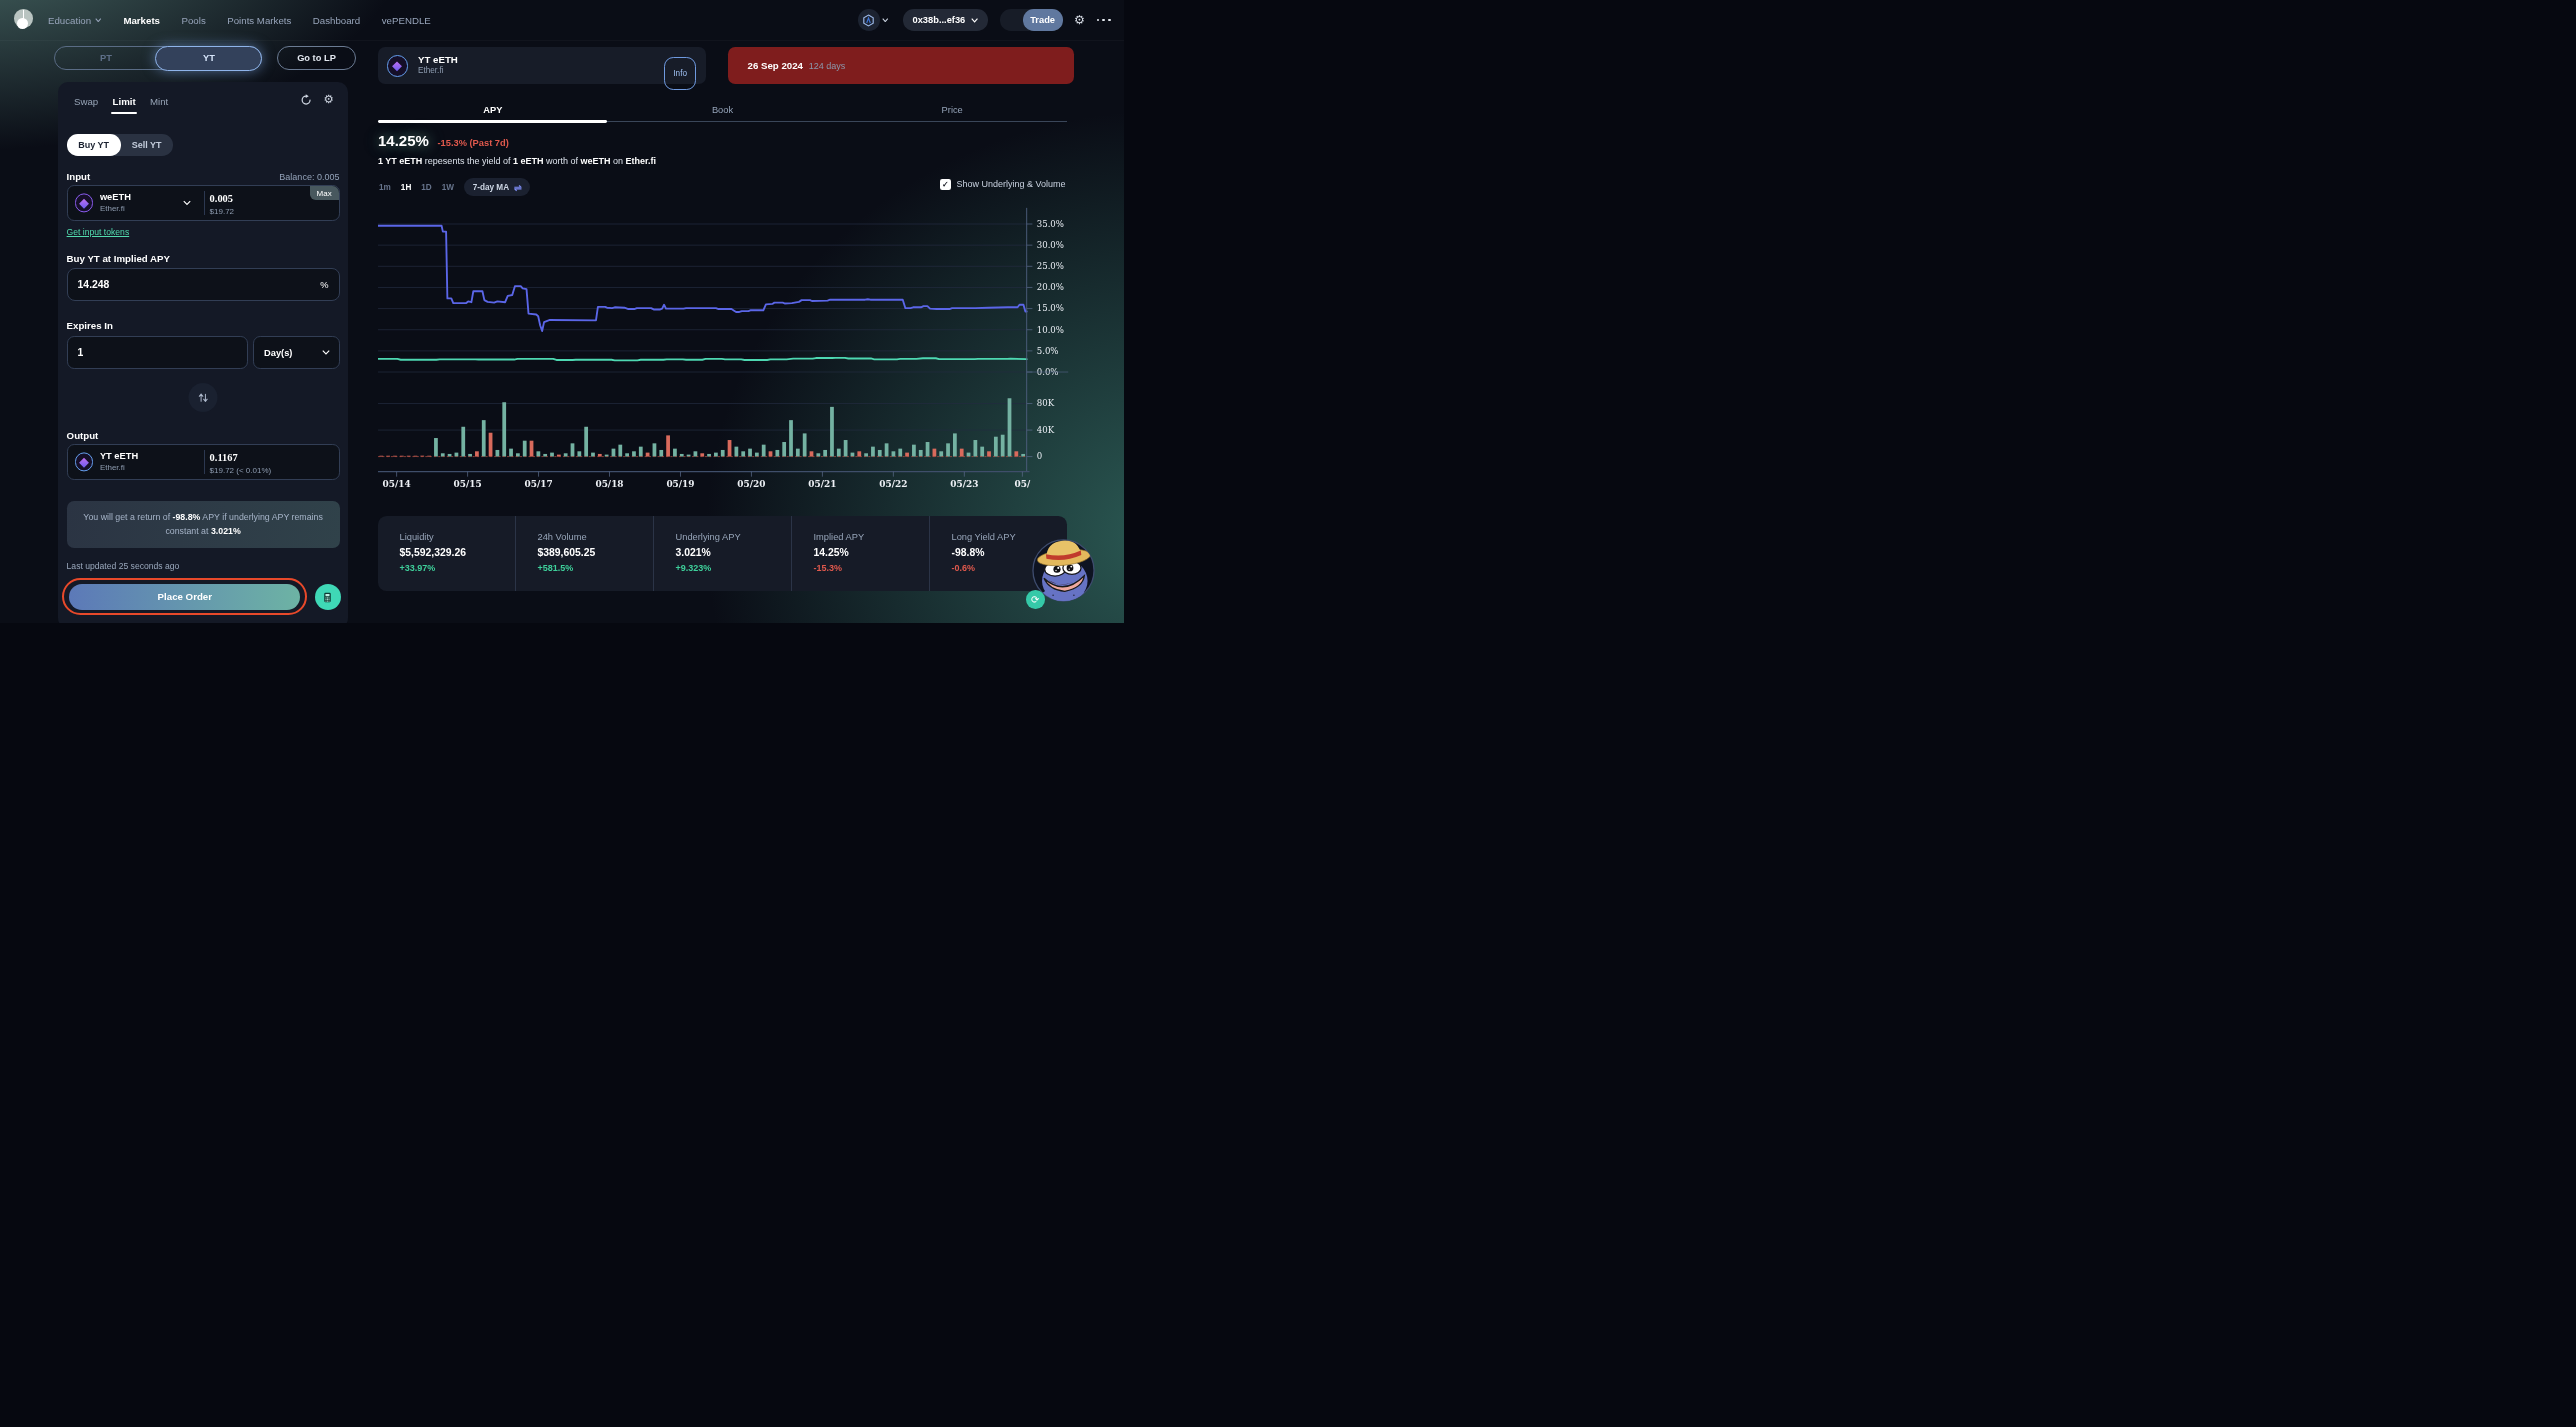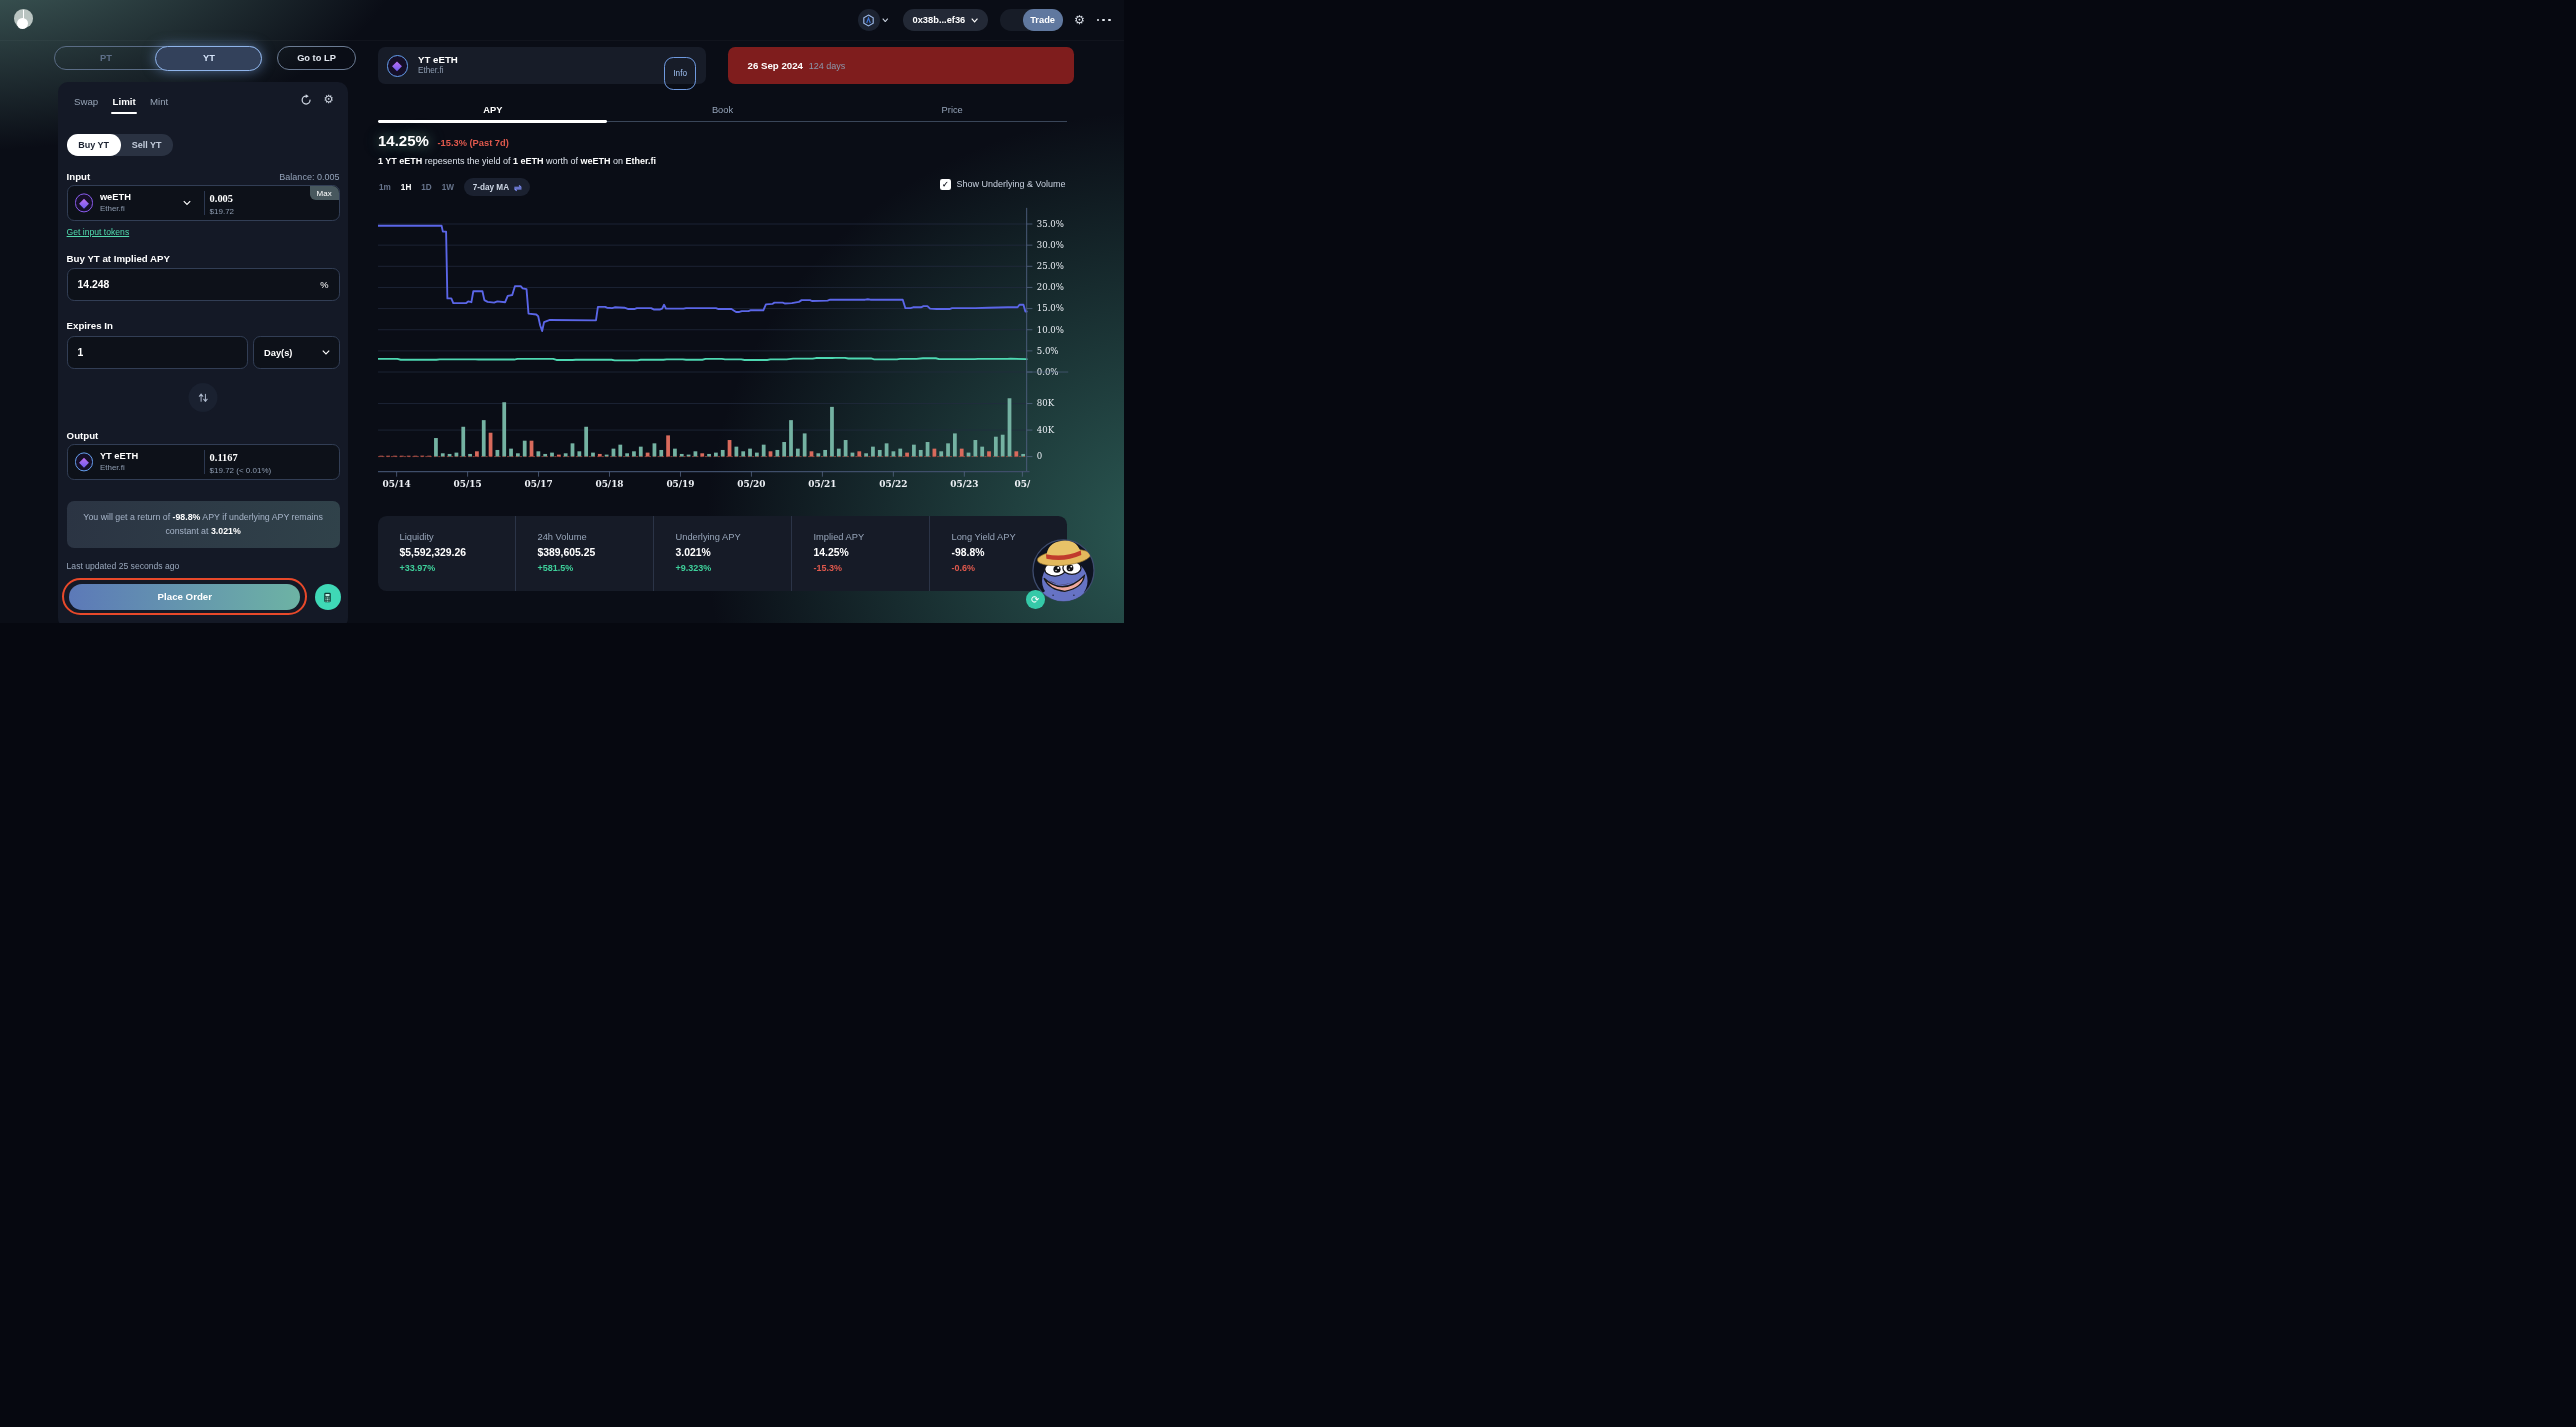--- a/index.html
+++ b/index.html
@@ -152,20 +152,33 @@
 </head>
 <body>
 
 <div id="app">
 
   <div class="nav">
     <div class="logo">
       <div class="big"></div>
         <div class="stick"></div>
         <div class="bob"></div>
+    </div>
+    <div class="nav-items">
+      <span class="nav-item">
+        <span>Education</span>
+        <svg class="chev" width="6.5" height="4.3" viewBox="0 0 9 6">
+            <polyline points="1,1 4.5,5 8,1" fill="none" stroke="#97a4ba" stroke-width="1.5"></polyline>
+          </svg>
+      </span>
+      <span class="nav-item active">Markets</span>
+      <span class="nav-item">Pools</span>
+      <span class="nav-item">Points Markets</span>
+      <span class="nav-item">Dashboard</span>
+      <span class="nav-item">vePENDLE</span>
     </div>
     <div class="nav-right">
       <div class="netbtn">
         <span class="netcirc">
           <svg width="13" height="13" viewBox="0 0 18 18">
               <polygon points="9,1.5 15.5,5.2 15.5,12.8 9,16.5 2.5,12.8 2.5,5.2" fill="none" stroke="#9db9e8" stroke-width="1.6"></polygon>
               <path d="M6.5,12.5 L9,5.5 L11.5,12.5" fill="none" stroke="#3f76d6" stroke-width="1.6"></path>
             </svg>
         </span>
         <svg class="chev" width="6.5" height="4.3" viewBox="0 0 9 6">
@@ -233,21 +246,21 @@
         </svg>
       <div class="amt">0.005</div>
       <div class="usd">$19.72</div>
       <div class="maxbtn">Max</div>
     </div>
     <div class="getlink">Get input tokens</div>
 
     <div class="row-label" style="top:171px;">
       <span class="lab">Buy YT at Implied APY</span>
     </div>
-    <div class="valbox" style="top:186px;">
+    <div class="valbox" style="top:186px;border-radius:8px;">
       <span class="v">14.248</span>
       <span class="suf">%</span>
     </div>
 
     <div class="row-label" style="top:238px;">
       <span class="lab">Expires In</span>
     </div>
     <div class="valbox" style="top:254px;width:181px;">
       <span class="v">1</span>
     </div>

